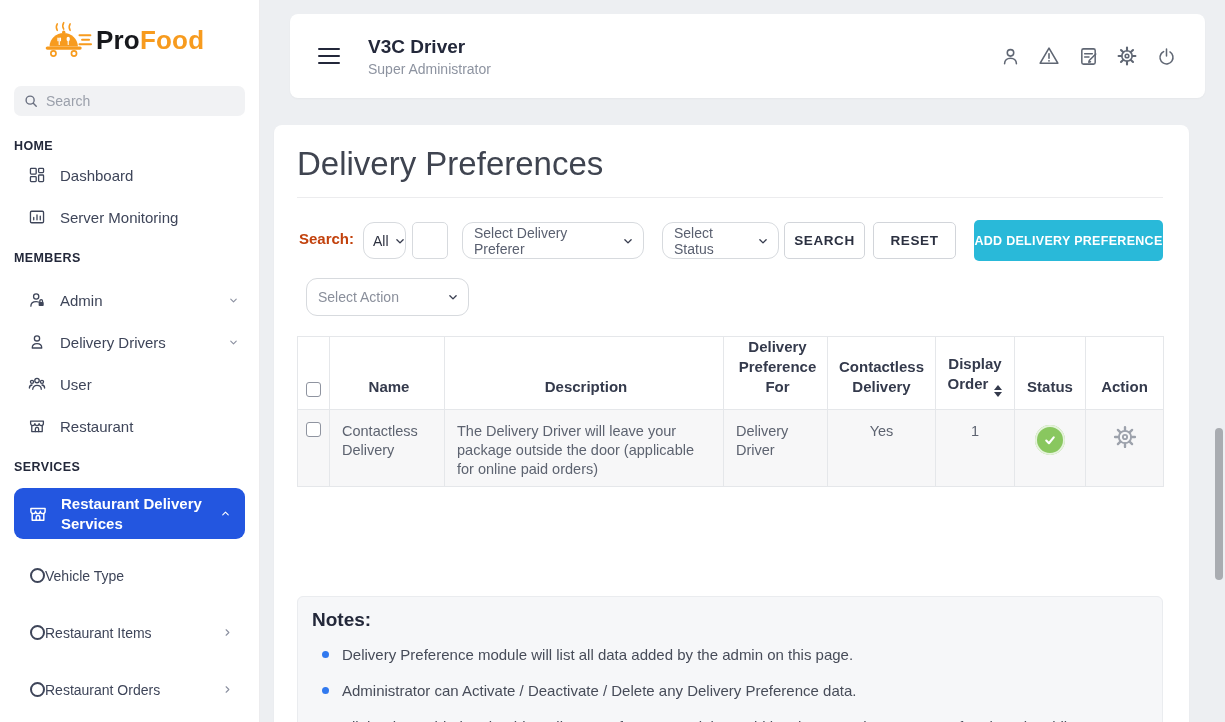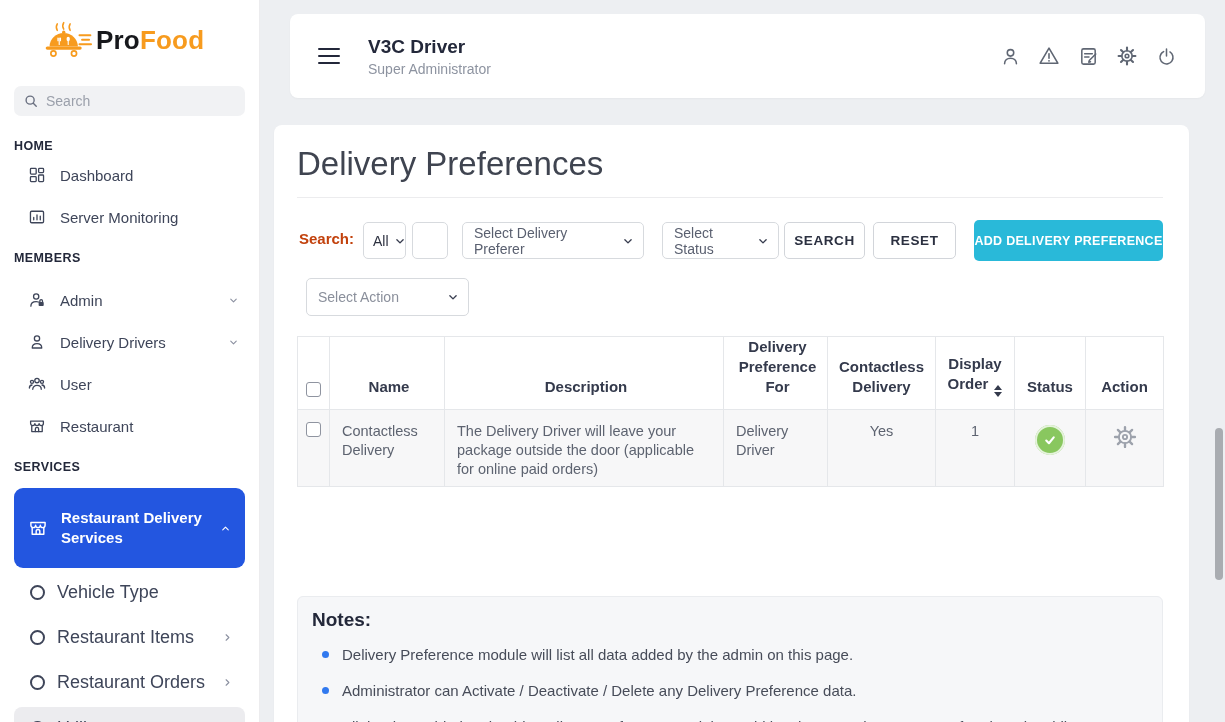--- a/index.html
+++ b/index.html
@@ -17,24 +17,24 @@
   .sb-search { margin:6px 14px 0; height:30px; background:#f1f2f4; border-radius:7px; display:flex; align-items:center; gap:8px; padding:0 10px; color:#6a7080; }
   .sb-search input { border:none; outline:none; background:transparent; font-family:inherit; font-size:14px; color:#33384a; width:100%; }
   .sb-search input::placeholder { color:#9ba0ab; }
   .sb-section { margin-top:22px; padding:0 14px; height:16px; line-height:16px; font-size:12.5px; font-weight:700; color:#23283a; letter-spacing:.4px; }
   .sb-section.tight { margin-top:12px; }
   .sb-item { height:42px; display:flex; align-items:center; gap:14px; padding:0 20px 0 28px; font-size:15px; color:#3e4559; cursor:pointer; }
   .sb-item:first-of-type { margin-top:15px; }
   .mt13 { margin-top:13px; }
   .sb-item .lbl { flex:1; }
   .chev { color:#8b90a0; }
-  .active-item { margin:13px 14px 0; height:80px; border-radius:9px; background:#2356e0; color:#fff; display:flex; align-items:center; gap:13px; padding:0 14px; cursor:pointer; }
+  .active-item { margin:13px 14px 0; height:51px; border-radius:9px; background:#2356e0; color:#fff; display:flex; align-items:center; gap:13px; padding:0 14px; cursor:pointer; }
   .active-item .lbl { flex:1; font-size:15px; font-weight:600; line-height:20px; }
   .active-item .chev { color:#fff; }
-  .sub-item { height:41px; margin:4px 14px; padding:0 12px 0 16px; border-radius:8px; display:flex; align-items:center; gap:12px; font-size:18px; color:#3e4559; cursor:pointer; }
+  .sub-item { height:41px; margin:16px 14px; padding:0 12px 0 16px; border-radius:8px; display:flex; align-items:center; font-size:14px; color:#3e4559; cursor:pointer; }
   .sub-item .circle { width:15px; height:15px; border:2px solid #3e4559; border-radius:50%; flex:0 0 auto; }
   .sub-item.hovered { background:#ececef; height:42px; }
   .sub-item .lbl { flex:1; }
 
   
   .header-card { position:absolute; left:290px; top:14px; width:915px; height:84px; background:#fff; border-radius:8px; box-shadow:0 1px 2px rgba(40,40,60,.04); display:flex; align-items:center; padding:0 28px; }
   .burger { width:22px; display:flex; flex-direction:column; gap:4.5px; cursor:pointer; }
   .burger i { display:block; height:2.6px; background:#23273a; border-radius:2px; }
   .title-block { margin-left:28px; }
   .hdr-title { font-size:19px; font-weight:700; color:#23283a; }
@@ -42,21 +42,21 @@
   .hdr-icons { margin-left:auto; display:flex; align-items:center; gap:17px; color:#5f6673; }
   .hdr-icons .icbtn { width:22px; height:22px; display:flex; align-items:center; justify-content:center; cursor:pointer; }
 
   
   .main-card { position:absolute; left:274px; top:125px; width:915px; height:597px; background:#fff; border-radius:8px 8px 0 0; box-shadow:0 1px 2px rgba(40,40,60,.04); padding:18px 26px 0 23px; overflow:hidden; }
   .page-title { font-size:33px; font-weight:500; color:#3f4450; line-height:41px; }
   .divider { height:1px; background:#ececee; margin-top:13px; }
 
   .filter-row { position:relative; height:41px; margin-top:22px; }
   .fr-label { position:absolute; left:2px; top:10px; font-size:15px; font-weight:700; color:#c2410c; }
-  .sel { height:37px; border:1px solid #d7dade; border-radius:5px; background:#fff; display:flex; align-items:center; justify-content:space-between; gap:6px; padding:0 10px 0 11px; font-size:14px; color:#5a6070; cursor:pointer; }
+  .sel { height:37px; border:1px solid #d7dade; border-radius:11px; background:#fff; display:flex; align-items:center; justify-content:space-between; gap:6px; padding:0 10px 0 11px; font-size:14px; color:#5a6070; cursor:pointer; }
   .sel .chevd { color:#3a3f51; }
   .abs { position:absolute; top:2px; }
   #all-select { left:66px; width:43px; color:#2d3140; padding:0 7px 0 9px; }
   #keyword-input { position:absolute; top:2px; left:115px; width:36px; height:37px; border:1px solid #d7dade; border-radius:5px; outline:none; font-family:inherit; font-size:14px; padding:0 6px; color:#33384a; }
   #pref-select { left:165px; width:182px; }
   #status-select { left:365px; width:117px; }
   .btn-ghost { position:absolute; top:2px; height:37px; border:1px solid #d2d5da; border-radius:5px; background:#fff; font-family:inherit; font-size:13.5px; font-weight:600; letter-spacing:.6px; color:#2b3040; display:flex; align-items:center; justify-content:center; cursor:pointer; }
   #search-btn { left:487px; width:81px; }
   #reset-btn { left:576px; width:83px; }
   #add-btn { position:absolute; right:0; top:0; width:189px; height:41px; border:none; border-radius:5px; background:#29b9d9; color:#fff; font-family:inherit; font-size:12.5px; font-weight:700; letter-spacing:.3px; display:flex; align-items:center; justify-content:center; cursor:pointer; }

